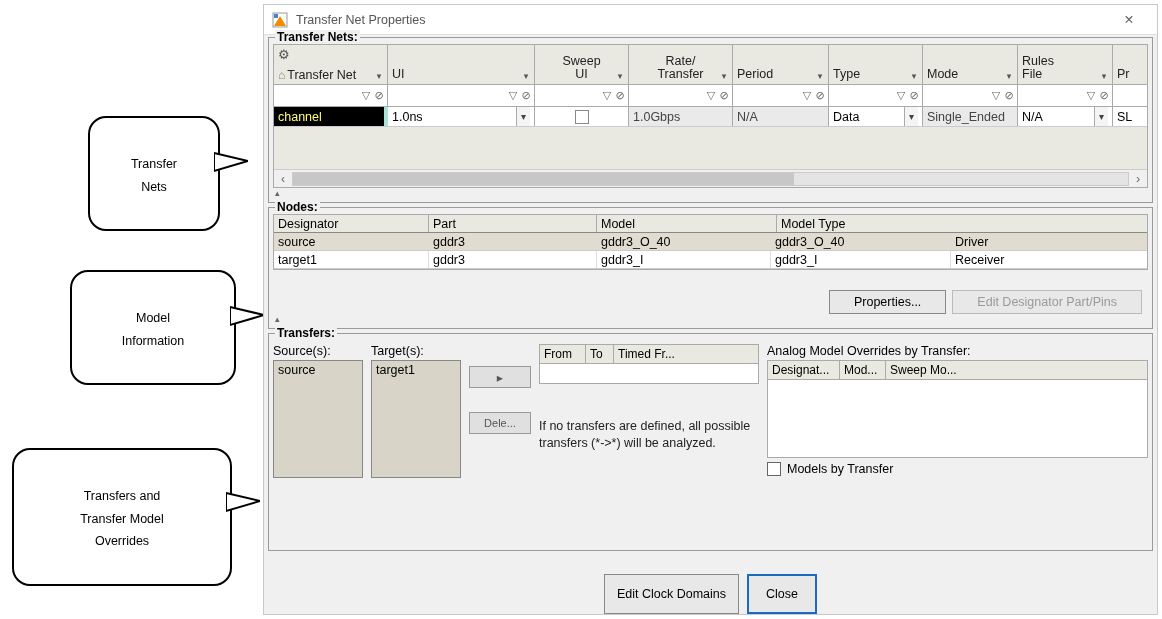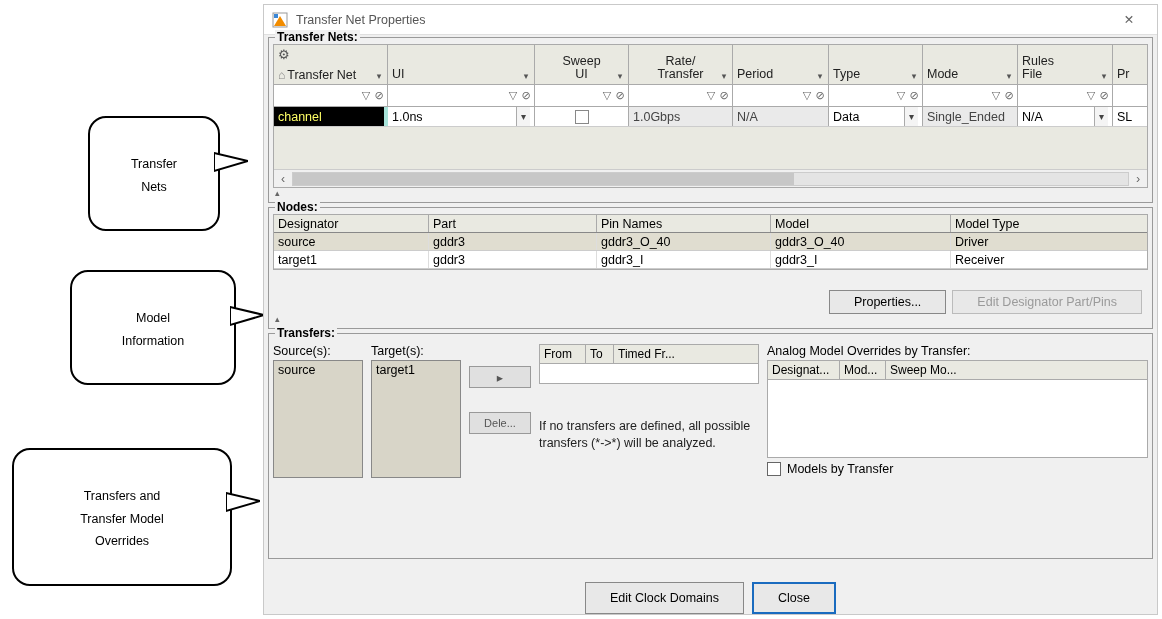--- a/index.html
+++ b/index.html
@@ -76,21 +76,21 @@
   .overrides{flex:1; display:flex; flex-direction:column;}
   .overrides .olabel{margin-bottom:2px;}
   .ov-head{display:flex; background:#e9e9e1; border:1px solid #aaa; height:20px;}
   .ov-head .oc{border-right:1px solid #aaa; padding:0 4px; display:flex;align-items:center; font-size:12px;}
   .oc0{width:72px}.oc1{width:46px}.oc2{width:86px}
   .ov-body{border:1px solid #aaa; border-top:none; height:78px; background:#fff;}
   .ov-chk{display:flex;align-items:center; gap:6px; margin-top:4px;}
   .ov-chk .box{width:14px;height:14px;border:1px solid #666; background:#fff;}
 
   .footer{display:flex; justify-content:center; gap:8px; padding:4px 0 0 0;}
-  .fbtn{min-width:70px; height:32px; padding:2px 24px; border:1px solid #888; background:#e8e8e8; cursor:pointer; display:inline-flex;align-items:center;justify-content:center;margin-top:17px;}
+  .fbtn{min-width:70px; height:40px; padding:2px 12px; border:1px solid #888; background:#e8e8e8; cursor:pointer; display:inline-flex;align-items:center;justify-content:center;margin-top:17px;}
   .fbtn.primary{border:2px solid #1a6bbf;}
 
   
   .callout{position:absolute; background:#fff; border:2px solid #000; border-radius:18px; padding:10px 20px; font-size:19px; text-align:center; line-height:1.2; font-weight:500;}
   .callout .tail{position:absolute;}
   .tail svg{display:block;}
 </style>
 </head>
 <body>
 
@@ -270,21 +270,20 @@
     </div>
     <div class="collapse-marker">▴</div>
   </div>
 
   <div class="panel">
     <span class="panel-label">Nodes:</span>
     <div class="nodes-table">
       <div class="nodes-head">
         <div class="nc n0">Designator</div>
         <div class="nc n1">Part</div>
-        <div class="nc n2">Pin Names</div>
         <div class="nc n3">Model</div>
         <div class="nc n4" style="border-right:none;">Model Type</div>
       </div>
       <div class="nodes-row sel">
         <div class="nc n0">source</div>
         <div class="nc n1">gddr3</div>
         <div class="nc n2">gddr3_O_40</div>
         <div class="nc n3">gddr3_O_40</div>
         <div class="nc n4" style="border-right:none;">Driver</div>
       </div>

